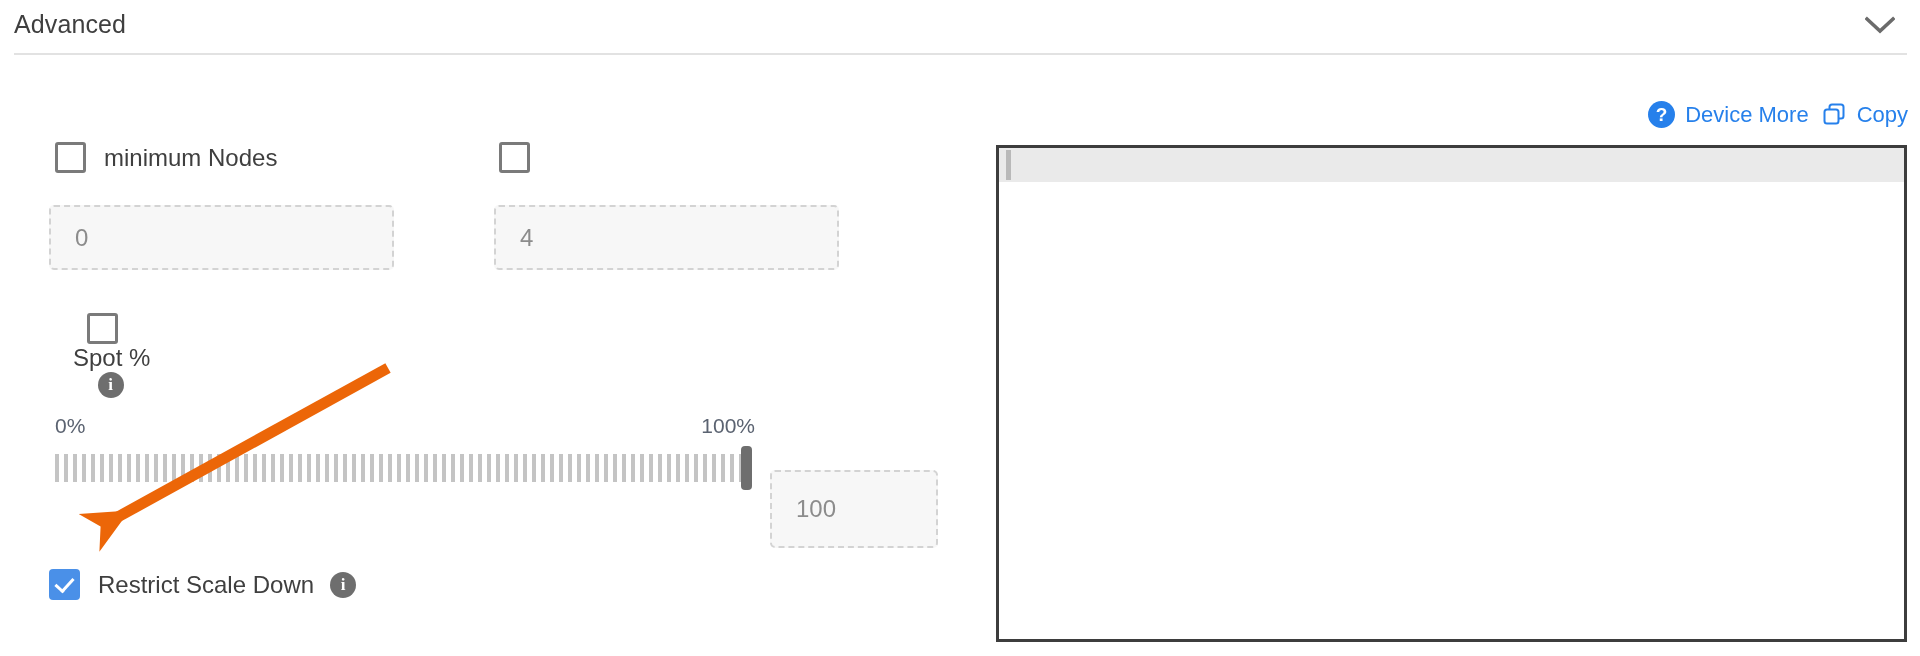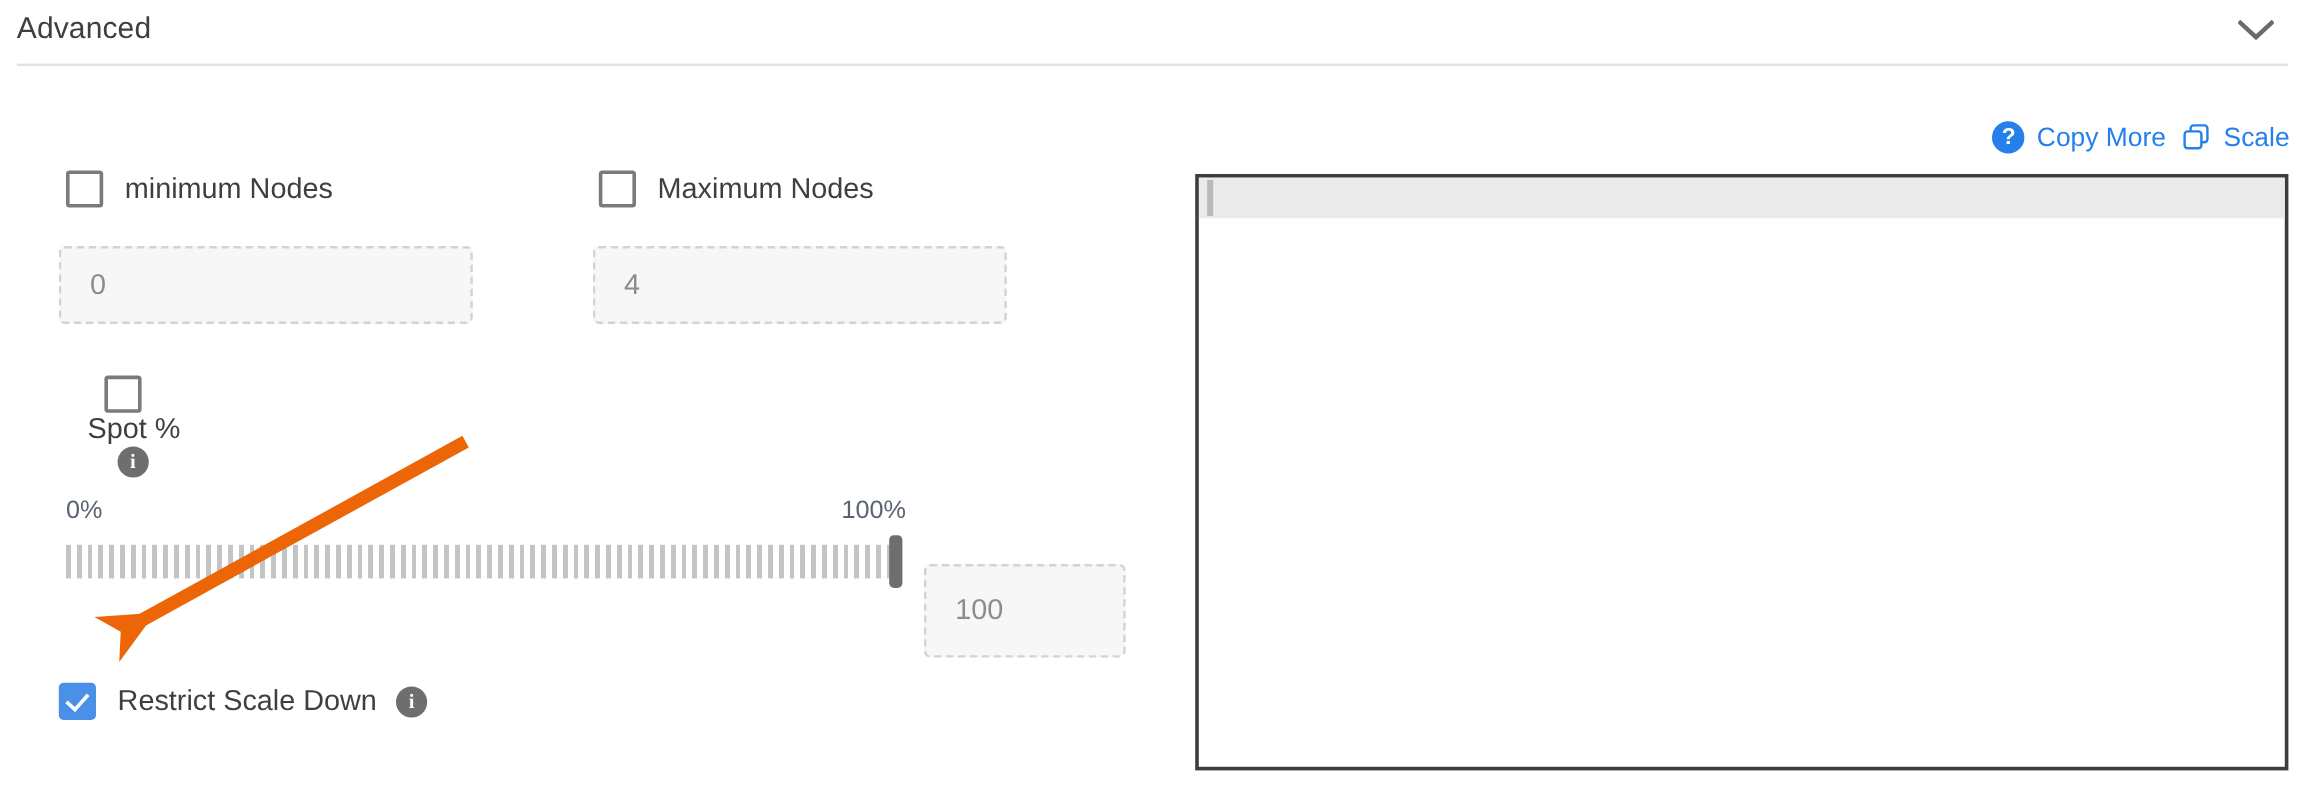--- a/index.html
+++ b/index.html
@@ -270,21 +270,20 @@
 <div class="left-pane">
 
   <div class="cb-row" style="left:55px; top:72px;">
     <span class="checkbox"></span>
     <span class="cb-label">minimum Nodes</span>
   </div>
   <div class="field-box" style="left:49px; top:135px; width:345px; height:65px;">0</div>
 
   <div class="cb-row" style="left:499px; top:72px;">
     <span class="checkbox"></span>
-    <span class="cb-label">Maximum Nodes</span>
   </div>
   <div class="field-box" style="left:494px; top:135px; width:345px; height:65px;">4</div>
 
   <div class="cb-row" style="left:55px; top:243px;flex-direction:column;">
     <span class="checkbox"></span>
     <span class="cb-label">Spot %</span>
     <span class="info-icon">i</span>
   </div>
 
   <div class="slider-wrap">
@@ -300,28 +299,28 @@
     <span class="cb-label">Restrict Scale Down</span>
     <span class="info-icon">i</span>
   </div>
 </div>
 
 <div class="right-pane">
 
   <div class="bdm-actions">
     <a class="action-link">
       <span class="q-icon">?</span>
-      <span>Copy More</span>
+      <span>Device More</span>
     </a>
     <a class="action-link">
       <svg width="25" height="25" viewBox="0 0 25 25">
         <rect x="7.5" y="2.5" width="14" height="14" rx="2.5" fill="none" stroke="#2680eb" stroke-width="2"></rect>
         <rect x="2.5" y="7.5" width="14" height="14" rx="2.5" fill="#ffffff" stroke="#2680eb" stroke-width="2"></rect>
       </svg>
-      <span>Scale</span>
+      <span>Copy</span>
     </a>
   </div>
 
   <div class="editor">
     <div class="editor-active-line"></div>
     <div class="editor-caret"></div>
     <div style="position:absolute;left:22px;top:2px;font-family:'Liberation Mono',monospace;font-size:20px;color:#333;"></div>
   </div>
 
 </div>

